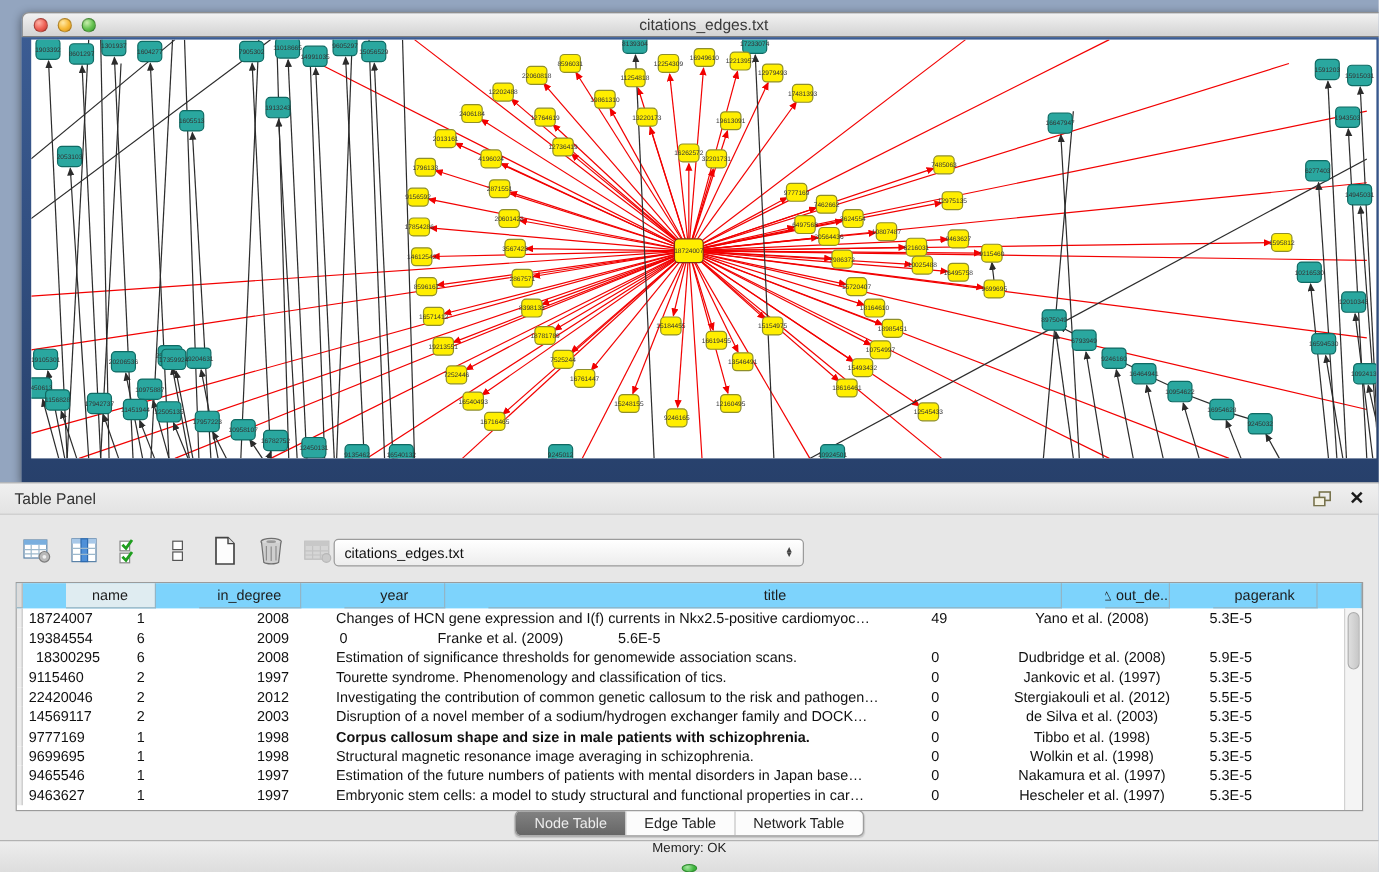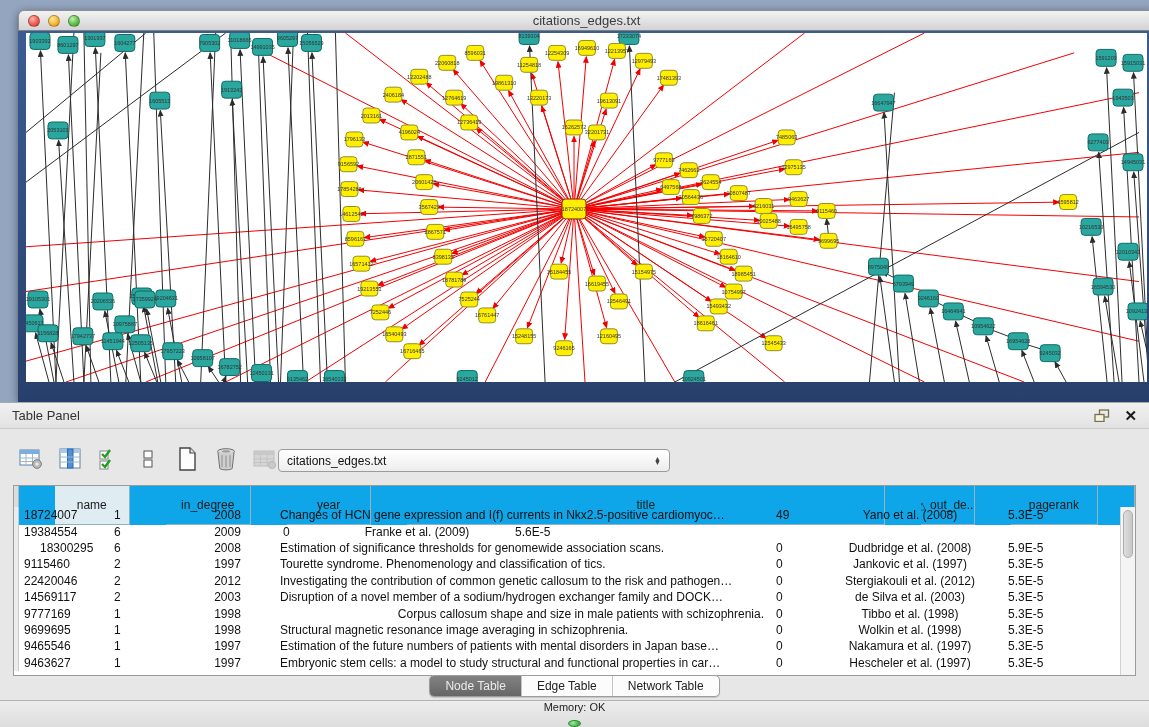--- a/index.html
+++ b/index.html
@@ -41,21 +41,21 @@
     border-radius:4px; }
   .fx { font-family:"Liberation Serif", serif; font-style:italic; font-size:16px; color:#222; }
   .select-box { position:absolute; left:278px; bottom:9px; width:392px; height:23px;
     border:1px solid #9b9b9b; border-radius:4px; background:linear-gradient(#ffffff,#ededed);
     display:flex; align-items:center; padding:0 8px; box-shadow:0 1px 0 rgba(255,255,255,.7) inset; }
   .select-box .val { flex:1; font-size:12px; color:#111; }
   .stepper { display:flex; flex-direction:column; line-height:4px; font-size:7px; color:#444; }
 
   .table-outer { position:absolute; left:13px; right:13px; top:82px; height:191px;
     background:#fff; border:1px solid #9b9b9b; }
-  .thead { display:flex; height:39px; background:#0ea5e9;gap:36px; }
+  .thead { display:flex; height:21px; background:#7dd3fc;gap:36px; }
   .th { display:flex; align-items:center; justify-content:center; font-size:12px; color:#1c1c1c;
     border-right:1px solid #92b5c6; border-bottom:1px solid #8fb2c2; white-space:nowrap; overflow:hidden; }
   .th.gutter { background:#dcdcdc; border-right:1px solid #b5b5b5; }
   .th.name-col { background:#dfecf1; }
   .sort-tri { font-size:10px; margin-right:4px; color:#222; }
   .tbody { position:absolute; top:21px; left:0; right:15px; bottom:0; overflow:hidden; }
   .tr { display:flex; height:16.4px; align-items:center; }
   .td { font-size:12px; color:#111; white-space:nowrap; overflow:hidden; }
   .td.gutter { align-self:stretch; background:#ececec; border-right:1px solid #c9c9c9; }
   .vscroll { position:absolute; top:21px; right:0; bottom:0; width:15px;
@@ -629,21 +629,21 @@
             <div class="td gutter" style="width: 5px;"></div>
             <div class="td" style="width: 77px; text-align: left; padding-left: 5px;">19384554</div>
             <div class="td" style="width: 88px; text-align: left; padding-left: 18px;">6</div>
             <div class="td" style="width: 87px; text-align: center;">2009</div>
             <div class="td" style="width: 55px; text-align: left; padding-left: 12px;">0</div>
             <div class="td" style="width: 182px; text-align: center;">Franke et al. (2009)</div>
             <div class="td" style="width: 90px; text-align: left; padding-left: 7px;">5.6E-5</div>
           </div>
           <div class="tr">
             <div class="td gutter" style="width: 5px;"></div>
-            <div class="td" style="width: 77px; text-align: left; padding-left: 21px;">18300295</div>
+            <div class="td" style="width: 77px; text-align: left; padding-left: 11px;">18300295</div>
             <div class="td" style="width: 88px; text-align: left; padding-left: 18px;">6</div>
             <div class="td" style="width: 87px; text-align: center;">2008</div>
             <div class="td" style="width: 493px; text-align: left; padding-left: 9px;">Estimation of significance thresholds for genomewide association scans.</div>
             <div class="td" style="width: 55px; text-align: left; padding-left: 12px;">0</div>
             <div class="td" style="width: 182px; text-align: center;">Dudbridge et al. (2008)</div>
             <div class="td" style="width: 90px; text-align: left; padding-left: 7px;">5.9E-5</div>
           </div>
           <div class="tr">
             <div class="td gutter" style="width: 5px;"></div>
             <div class="td" style="width: 77px; text-align: left; padding-left: 5px;">9115460</div>
@@ -672,21 +672,21 @@
             <div class="td" style="width: 493px; text-align: left; padding-left: 9px;">Disruption of a novel member of a sodium/hydrogen exchanger family and DOCK…</div>
             <div class="td" style="width: 55px; text-align: left; padding-left: 12px;">0</div>
             <div class="td" style="width: 182px; text-align: center;">de Silva et al. (2003)</div>
             <div class="td" style="width: 90px; text-align: left; padding-left: 7px;">5.3E-5</div>
           </div>
           <div class="tr">
             <div class="td gutter" style="width: 5px;"></div>
             <div class="td" style="width: 77px; text-align: left; padding-left: 5px;">9777169</div>
             <div class="td" style="width: 88px; text-align: left; padding-left: 18px;">1</div>
             <div class="td" style="width: 87px; text-align: center;">1998</div>
-            <div class="td" style="width: 493px; text-align: right; padding-left: 9px;">Corpus callosum shape and size in male patients with schizophrenia.</div>
+            <div class="td" style="width: 493px; text-align: left; padding-left: 9px; font-weight: bold;">Corpus callosum shape and size in male patients with schizophrenia.</div>
             <div class="td" style="width: 55px; text-align: left; padding-left: 12px;">0</div>
             <div class="td" style="width: 182px; text-align: center;">Tibbo et al. (1998)</div>
             <div class="td" style="width: 90px; text-align: left; padding-left: 7px;">5.3E-5</div>
           </div>
           <div class="tr">
             <div class="td gutter" style="width: 5px;"></div>
             <div class="td" style="width: 77px; text-align: left; padding-left: 5px;">9699695</div>
             <div class="td" style="width: 88px; text-align: left; padding-left: 18px;">1</div>
             <div class="td" style="width: 87px; text-align: center;">1998</div>
             <div class="td" style="width: 493px; text-align: left; padding-left: 9px;">Structural magnetic resonance image averaging in schizophrenia.</div>

